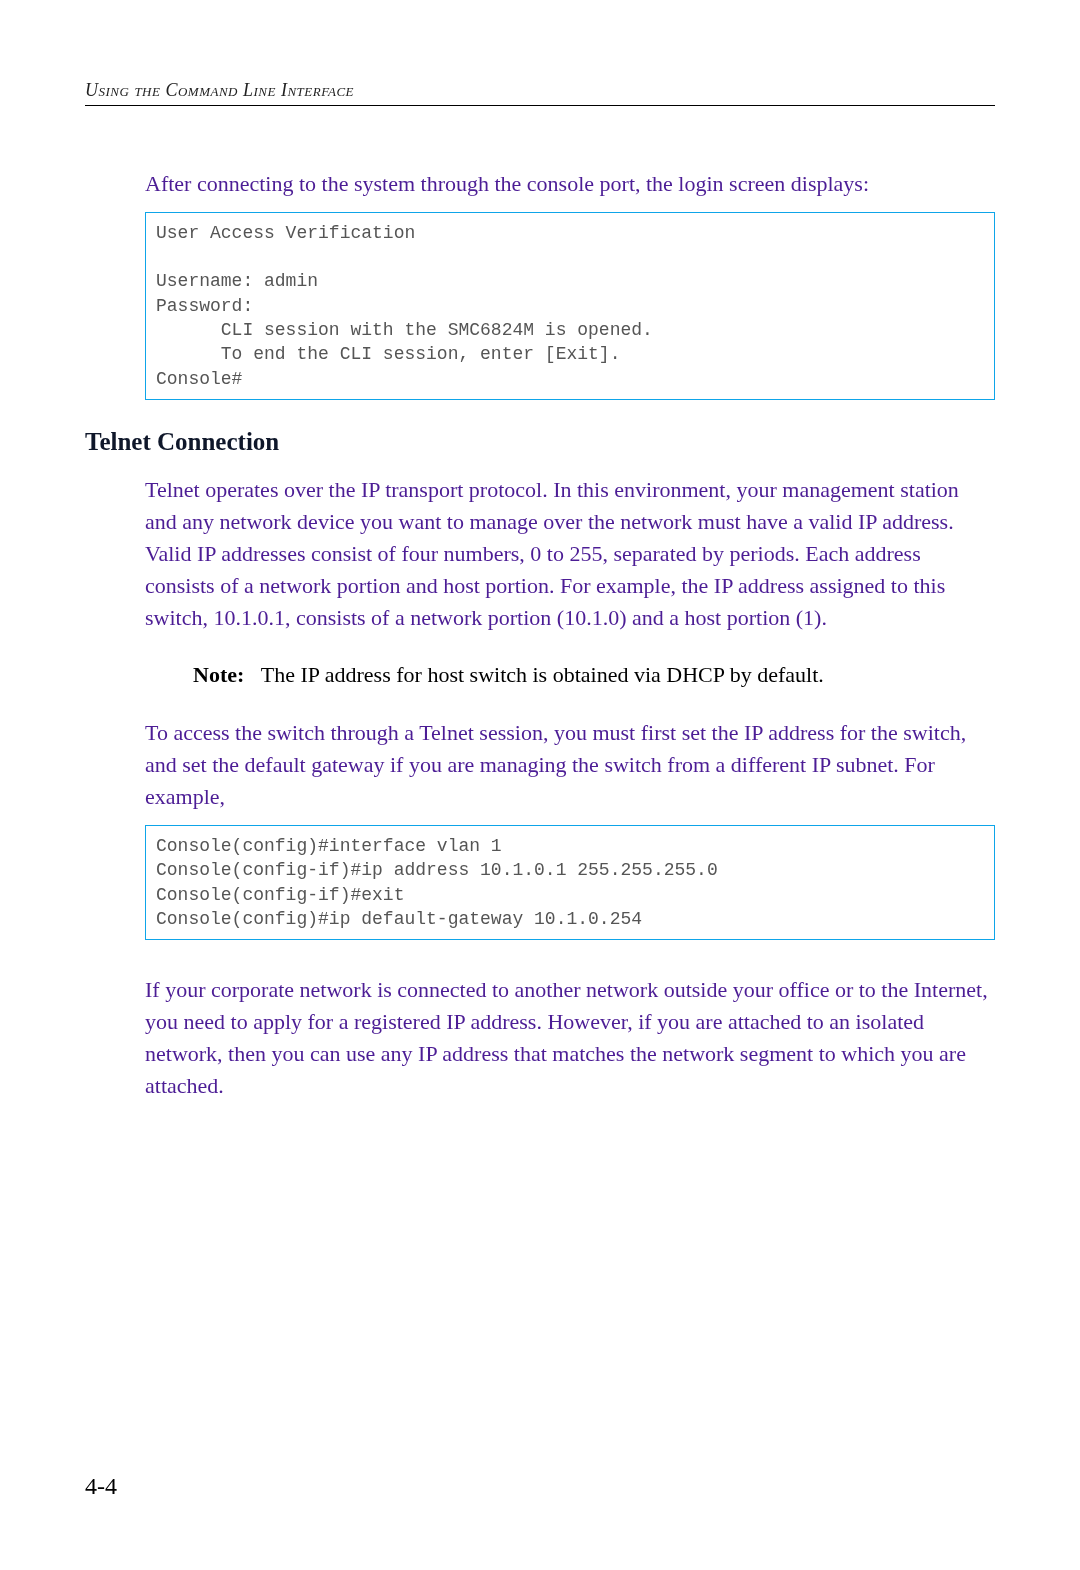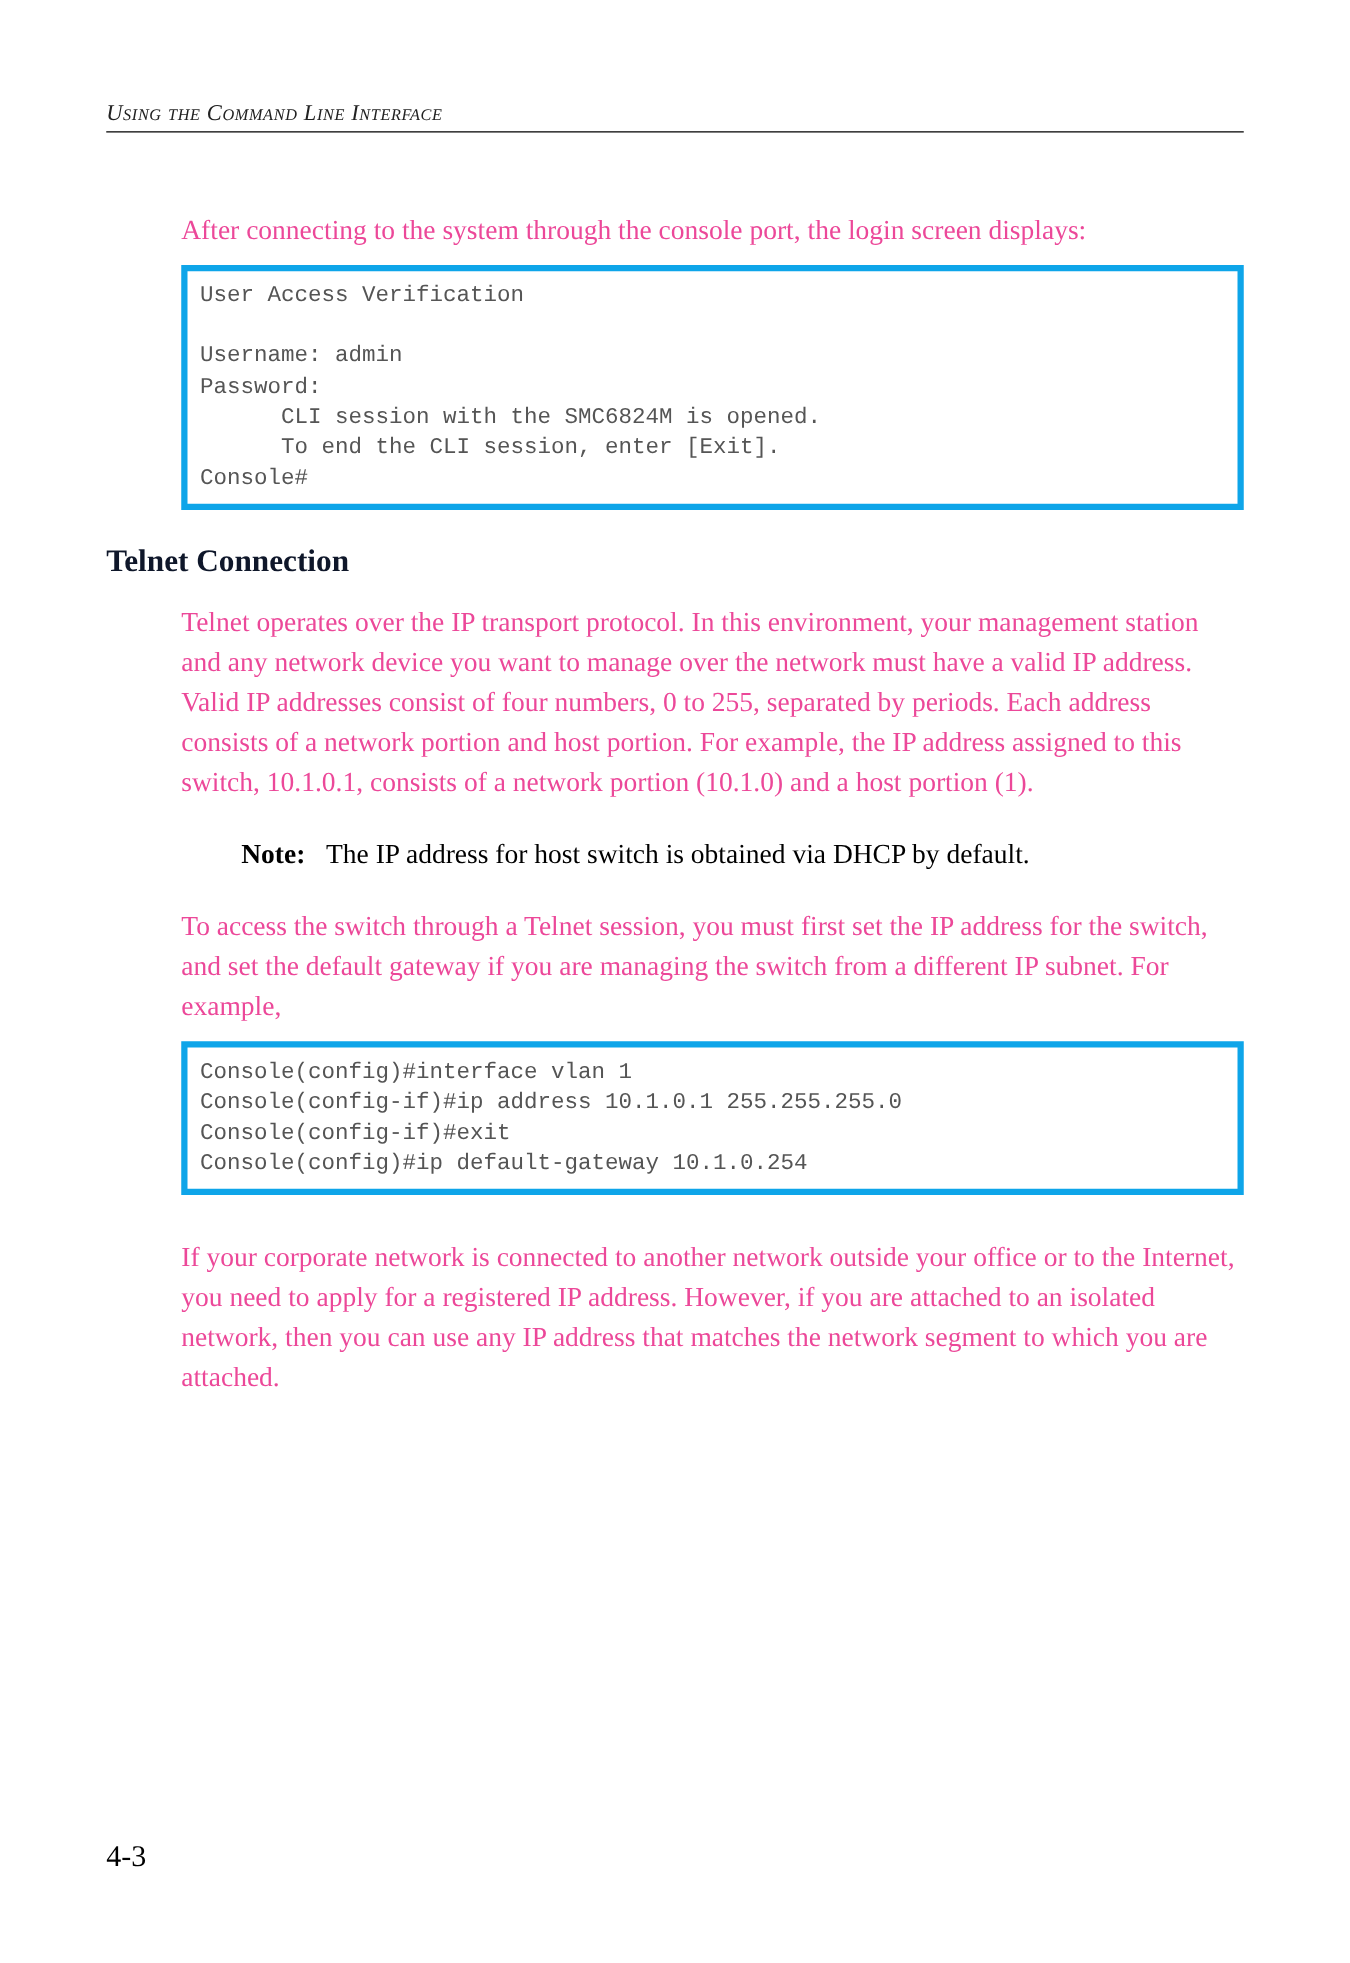--- a/index.html
+++ b/index.html
@@ -27,24 +27,24 @@
     .header-line {
       border: none;
       border-top: 1px solid #000;
       margin-bottom: 62px;
     }
     .body-text {
       font-size: 22px;
       line-height: 1.45;
       margin-left: 60px;
       margin-bottom: 12px;
-      color: #ec4899;
+      color: #4c1d95;
     }
     .code-block {
-      border: 5px solid #0ea5e9;
+      border: 1px solid #0ea5e9;
       padding: 8px 10px;
       margin-left: 60px;
       margin-top: 8px;
       margin-bottom: 28px;
       font-family: 'Courier New', Courier, monospace;
       font-size: 18px;
       line-height: 1.35;
       color: #555;
       white-space: pre;
     }
@@ -100,13 +100,13 @@
 
 <p class="body-text">To access the switch through a Telnet session, you must first set the IP address for the switch, and set the default gateway if you are managing the switch from a different IP subnet. For example,</p>
 
 <div class="code-block" style="margin-bottom:34px;">Console(config)#interface vlan 1
 Console(config-if)#ip address 10.1.0.1 255.255.255.0
 Console(config-if)#exit
 Console(config)#ip default-gateway 10.1.0.254</div>
 
 <p class="body-text">If your corporate network is connected to another network outside your office or to the Internet, you need to apply for a registered IP address. However, if you are attached to an isolated network, then you can use any IP address that matches the network segment to which you are attached.</p>
 
-<div class="page-number">4-3</div>
+<div class="page-number">4-4</div>
 
 </body></html>

